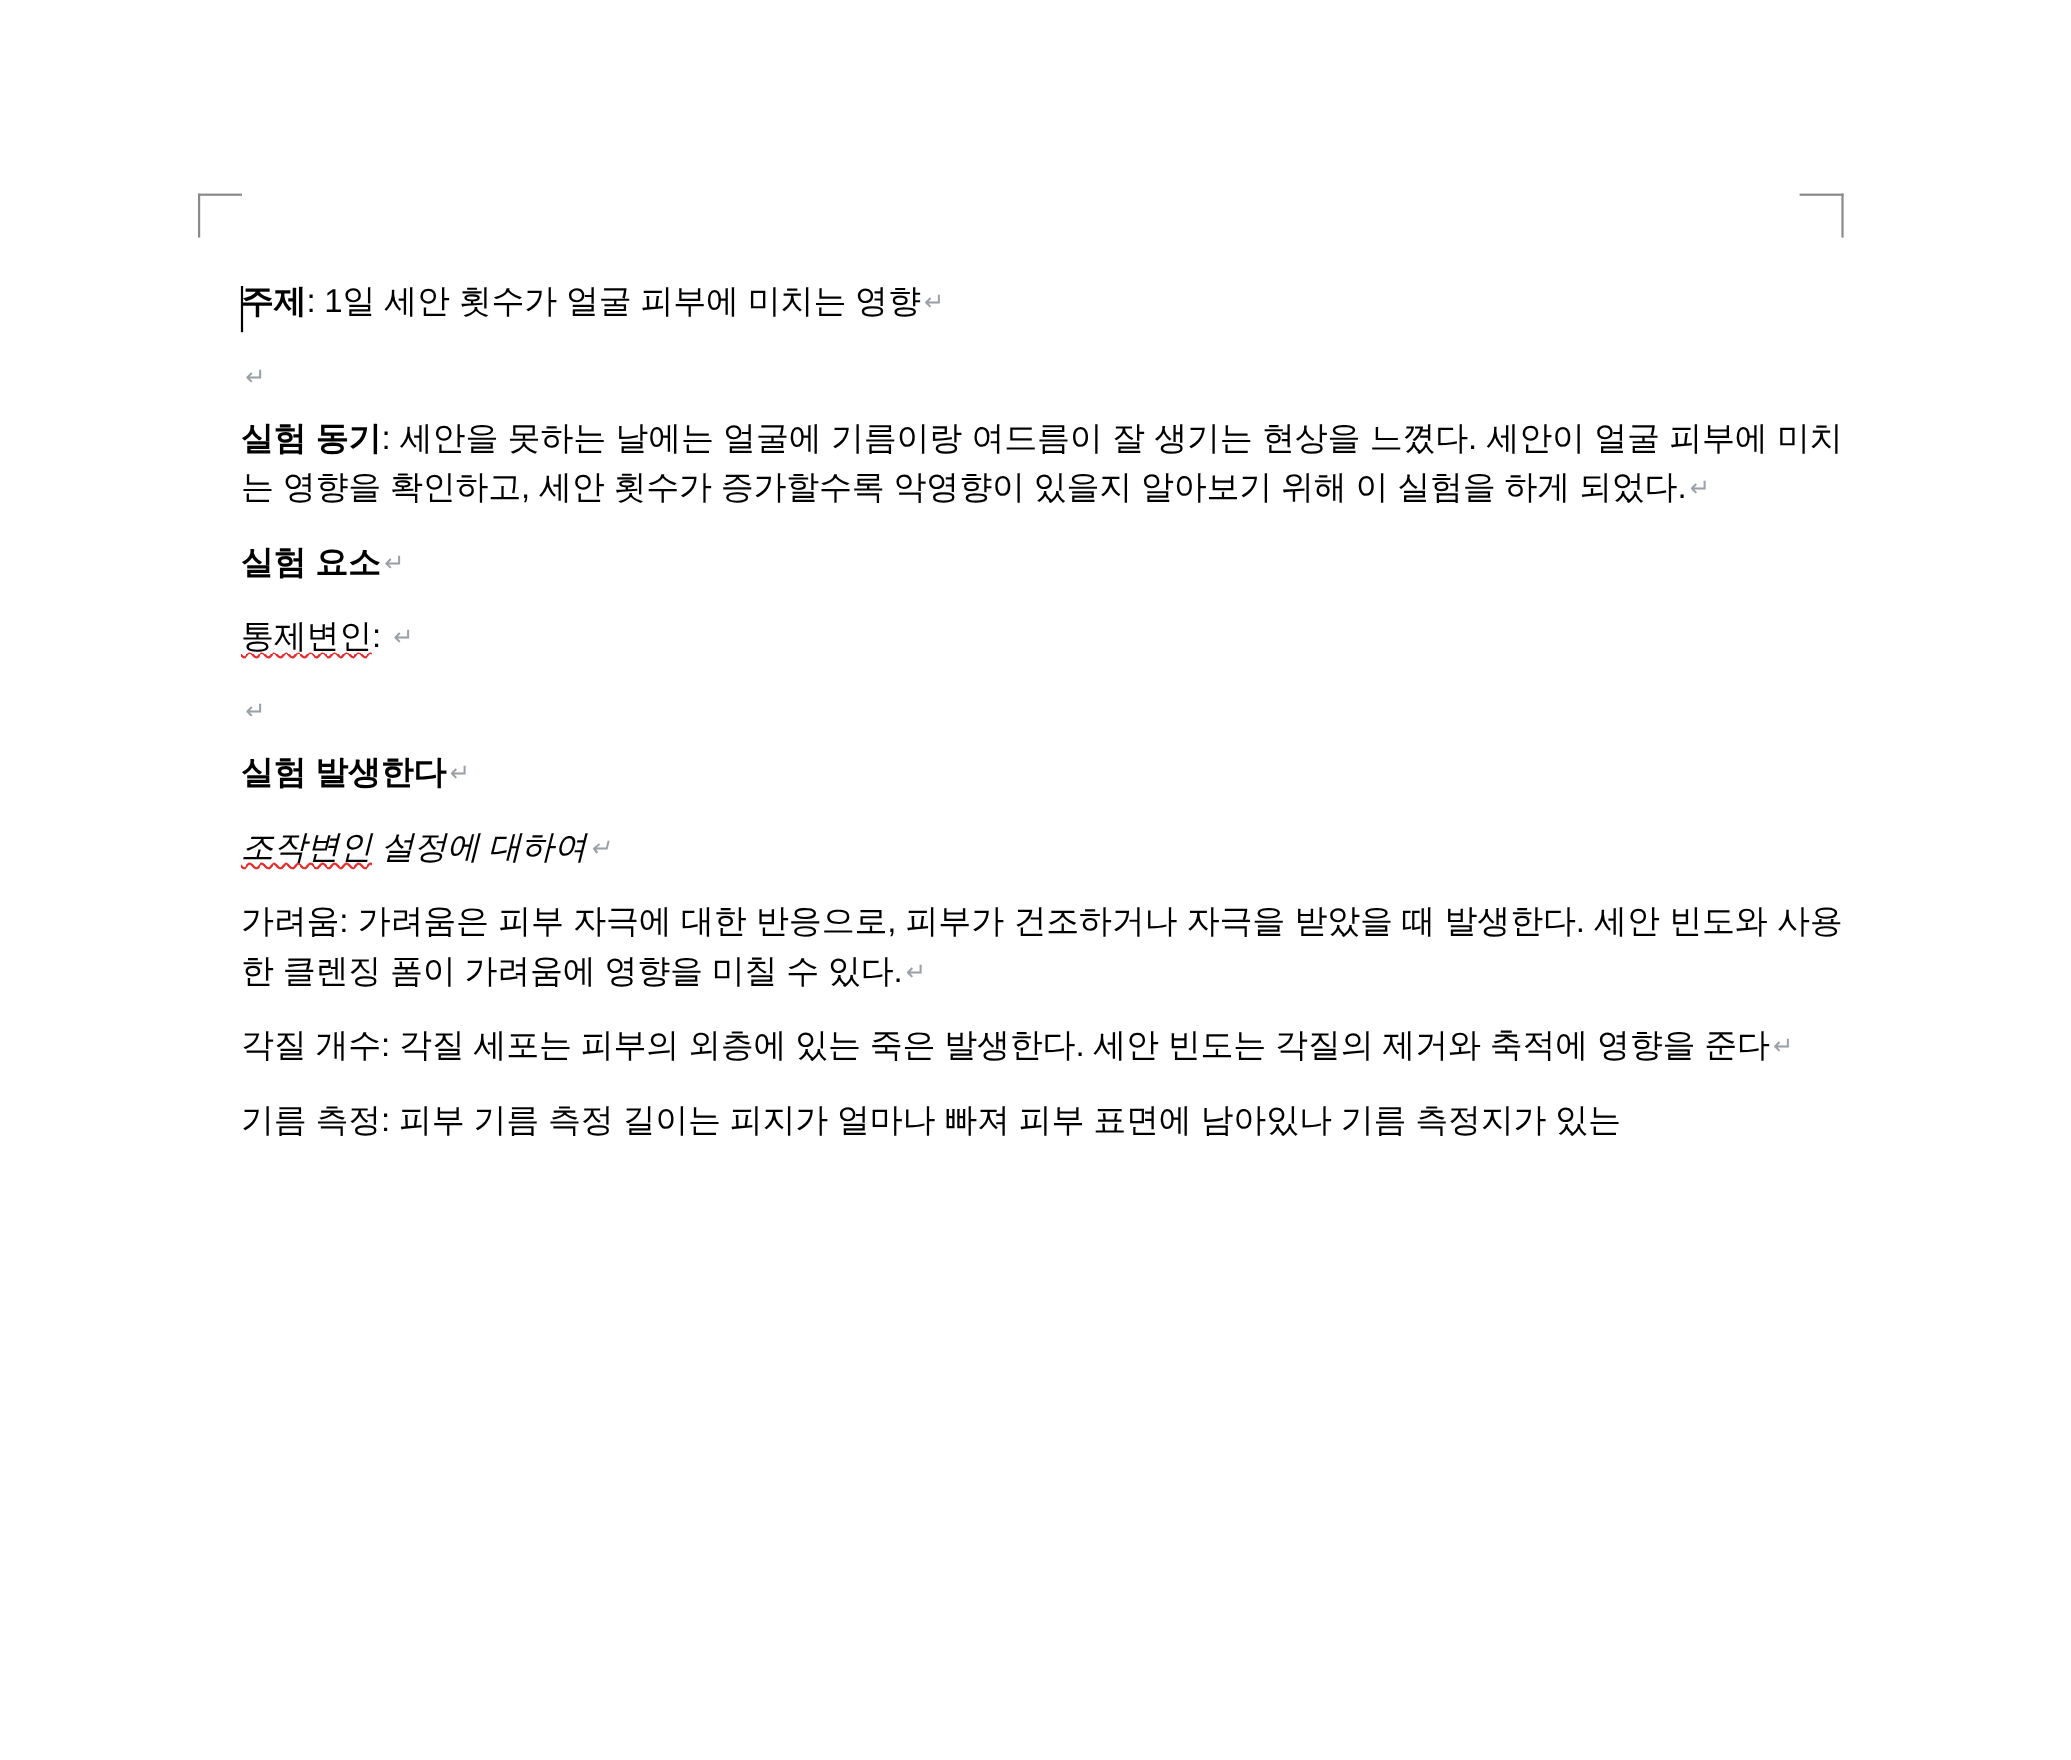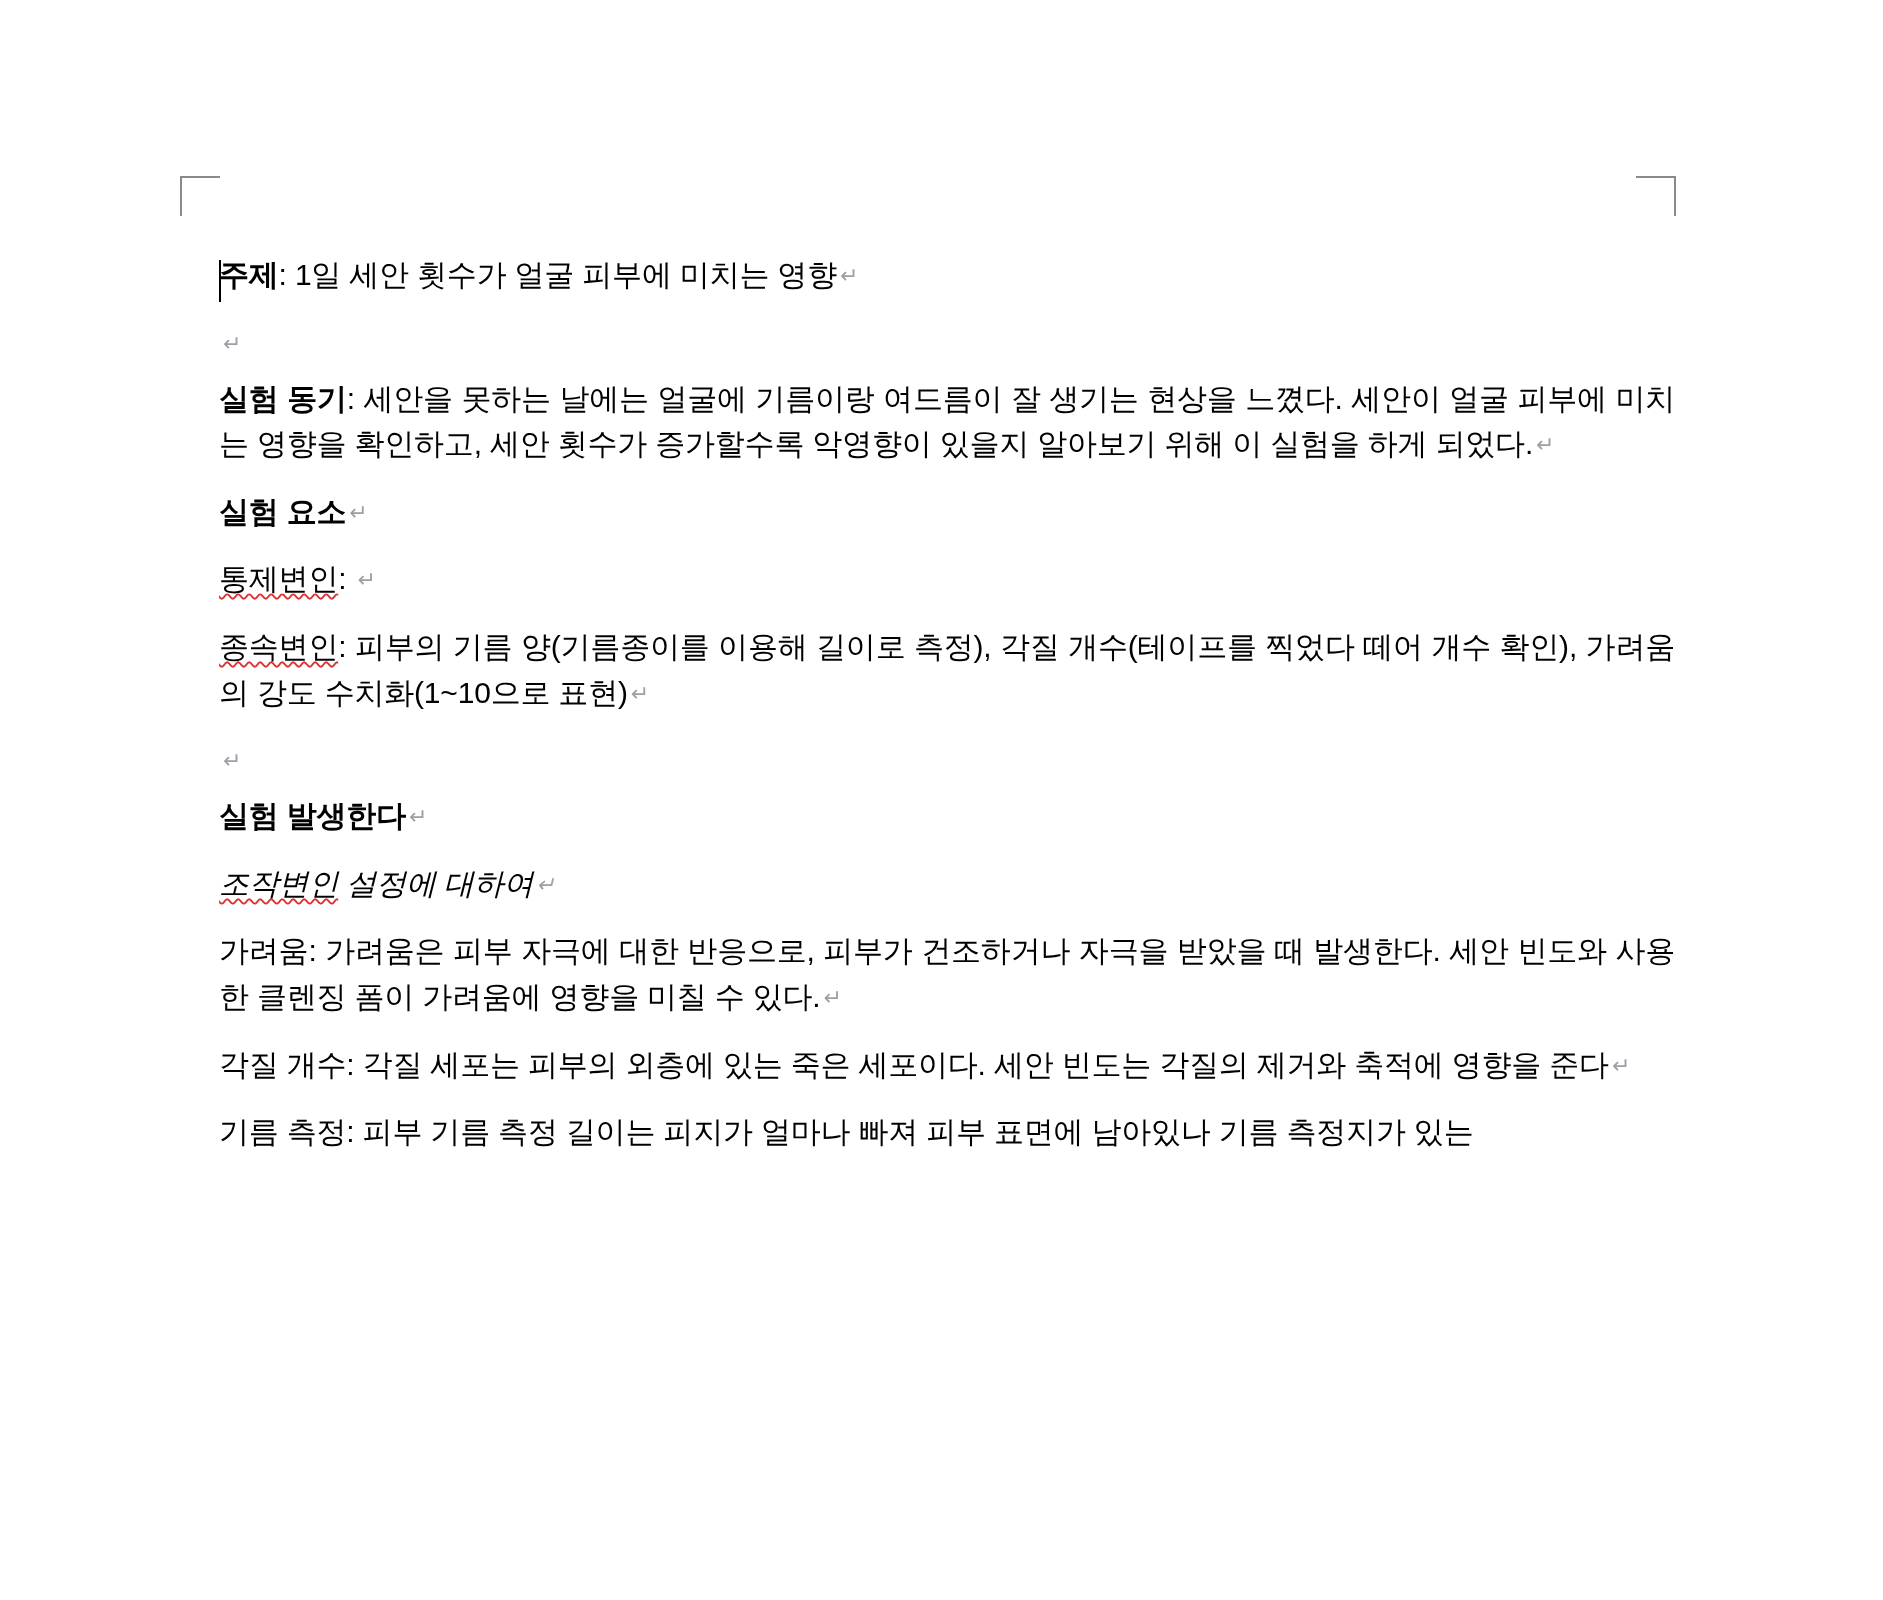--- a/index.html
+++ b/index.html
@@ -131,42 +131,39 @@
 
     <p class="para">
       <span class="bold">실험 요소</span><span class="pilcrow">↵</span>
     </p>
 
 
     <p class="para">
       <span class="spell">통제변인</span><span>: </span><span class="pilcrow">↵</span>
     </p>
 
-    <p class="para">
-      <span class="spell">종속변인</span><span>: 피부의 기름 양(기름종이를 이용해 길이로 측정), 각질 개수(테이프를 찍었다 떼어 개수 확인), 가려움의 강도 수치화(1~10으로 표현)</span><span class="pilcrow">↵</span>
-    </p>
 
     <p class="blank-line">
       <span class="pilcrow">↵</span>
     </p>
 
     <p class="para">
       <span class="bold">실험 발생한다</span><span class="pilcrow">↵</span>
     </p>
 
     <p class="para italic-underline">
       <span class="spell">조작변인</span><span> 설정에 대하여</span><span class="pilcrow">↵</span>
     </p>
 
     <p class="para">
       <span>가려움</span><span>: 가려움은 피부 자극에 대한 반응으로, 피부가 건조하거나 자극을 받았을 때 발생한다. 세안 빈도와 사용한 클렌징 폼이 가려움에 영향을 미칠 수 있다.</span><span class="pilcrow">↵</span>
     </p>
 
     <p class="para">
-      <span>각질 개수</span><span>: 각질 세포는 피부의 외층에 있는 죽은 세포이다. 세안 빈도는 각질의 제거와 축적에 영향을 준다</span><span class="pilcrow">↵</span>
+      <span>각질 개수</span><span>: 각질 세포는 피부의 외층에 있는 죽은 발생한다. 세안 빈도는 각질의 제거와 축적에 영향을 준다</span><span class="pilcrow">↵</span>
     </p>
 
     <p class="para">
       <span>기름 측정</span><span>: 피부 기름 측정 길이는 피지가 얼마나 빠져 피부 표면에 남아있나 기름 측정지가 있는</span>
     </p>
 
   </div>
 </div>
 
 </body></html>

